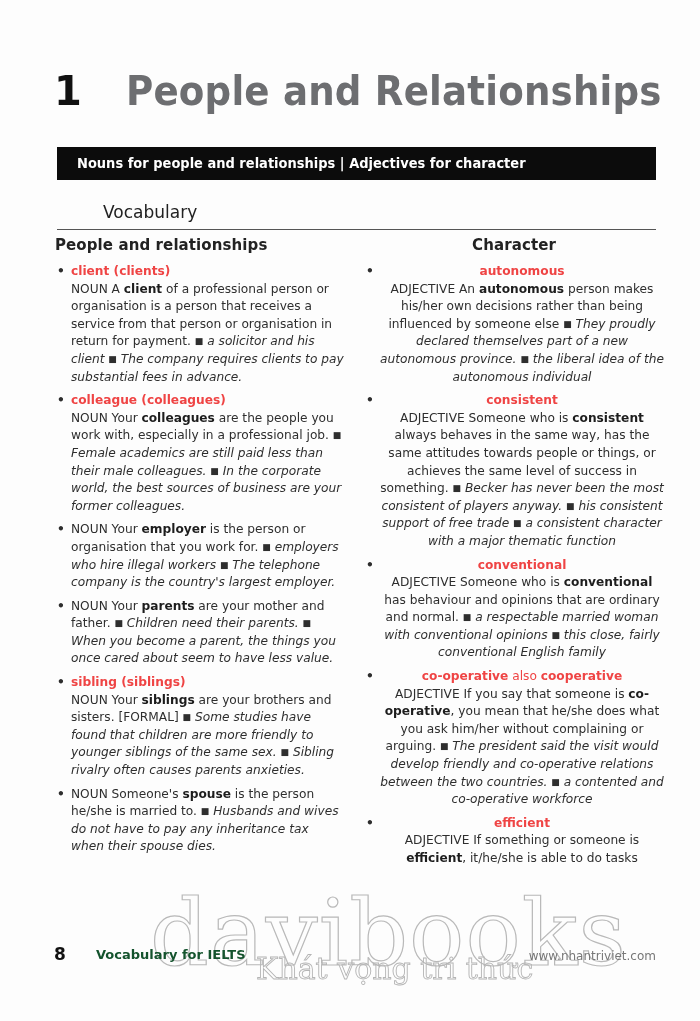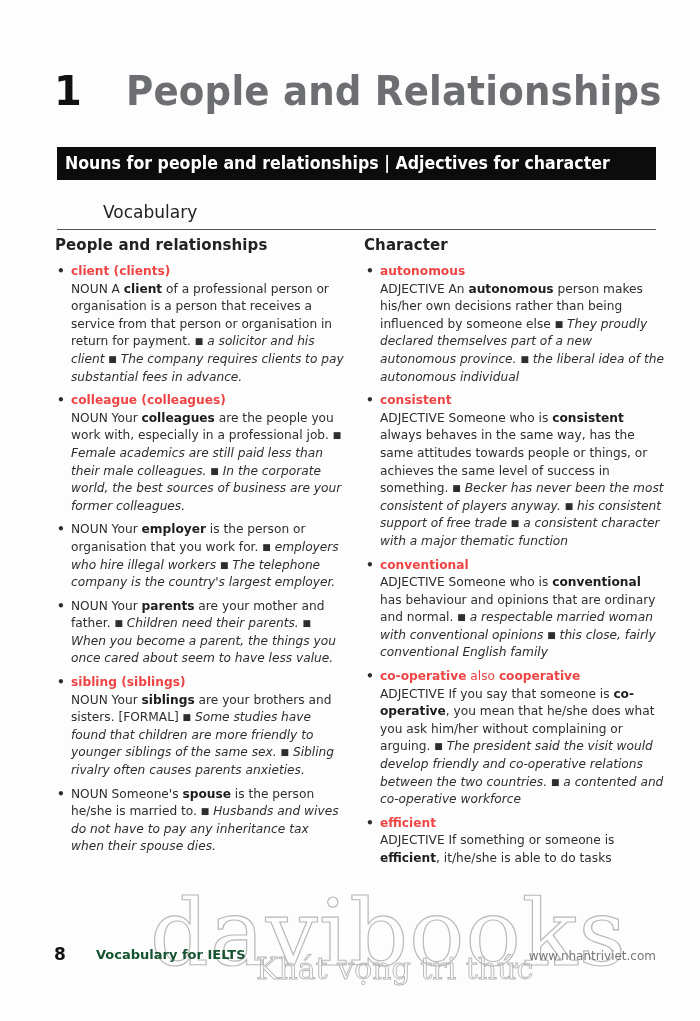--- a/index.html
+++ b/index.html
@@ -8,31 +8,31 @@
     font-family: "DejaVu Sans", sans-serif; color: #2a2a2a;
   }
   .chapter {
     position: absolute; left: 54px; top: 68px; display: flex; align-items: baseline;
     font-family: "DejaVu Sans", sans-serif; font-weight: bold;
   }
   .chapter-num { font-size: 40px; color: #111; width: 72px; letter-spacing: -1px; }
   .chapter-title { font-size: 40px; color: #6d6e71; letter-spacing: 0.2px; transform: scaleX(0.93); transform-origin: left; white-space: nowrap; }
   .banner {
     position: absolute; left: 57px; top: 147px; width: 599px; height: 33px; background: #0c0c0c;
-    color: #fff; font-size: 17px; font-weight: bold; line-height: 33px; padding-left: 8px; box-sizing: border-box;
+    color: #fff; font-size: 14px; font-weight: bold; line-height: 33px; padding-left: 20px; box-sizing: border-box;
     transform-origin: left;
   }
   .banner span { display: inline-block; transform: scaleX(0.93); transform-origin: left; white-space: nowrap; }
   .section-heading {
     position: absolute; left: 57px; top: 202px; font-size: 17px; color: #222; margin-left: 46px;
   }
   .section-rule { position: absolute; left: 57px; top: 229px; width: 599px; height: 1px; background: #555; }
   .col { position: absolute; top: 236px; }
   .col-left { left: 55px; width: 290px; }
-  .col-right { left: 364px; width: 300px; }
+  .col-right { left: 364px; width: 300px; text-align: center; }
   .col h3 { margin: 0 0 9px 0; font-size: 15px; font-weight: bold; color: #222; letter-spacing: 0.1px; }
   .entry { position: relative; padding-left: 16px; margin-bottom: 6px; font-size: 12.2px; line-height: 17.6px; color: #2e2e2e; }
   .entry .bullet { position: absolute; left: 2px; top: 0; font-weight: bold; }
   .entry .head { font-weight: bold; display: block; color: #ef4444; }
   .entry b { color: #1d1d1d; }
   .entry i { font-style: italic; }
   .sq { font-size: 9px; vertical-align: 1px; }
   .footer { position: absolute; top: 944px; left: 54px; width: 602px; height: 24px; }
   .page-num { position: absolute; left: 0; top: 0; font-weight: bold; font-size: 17px; color: #111; }
   .book-title { position: absolute; left: 42px; top: 3px; font-size: 13px; font-weight: bold; color: #14532d; }

